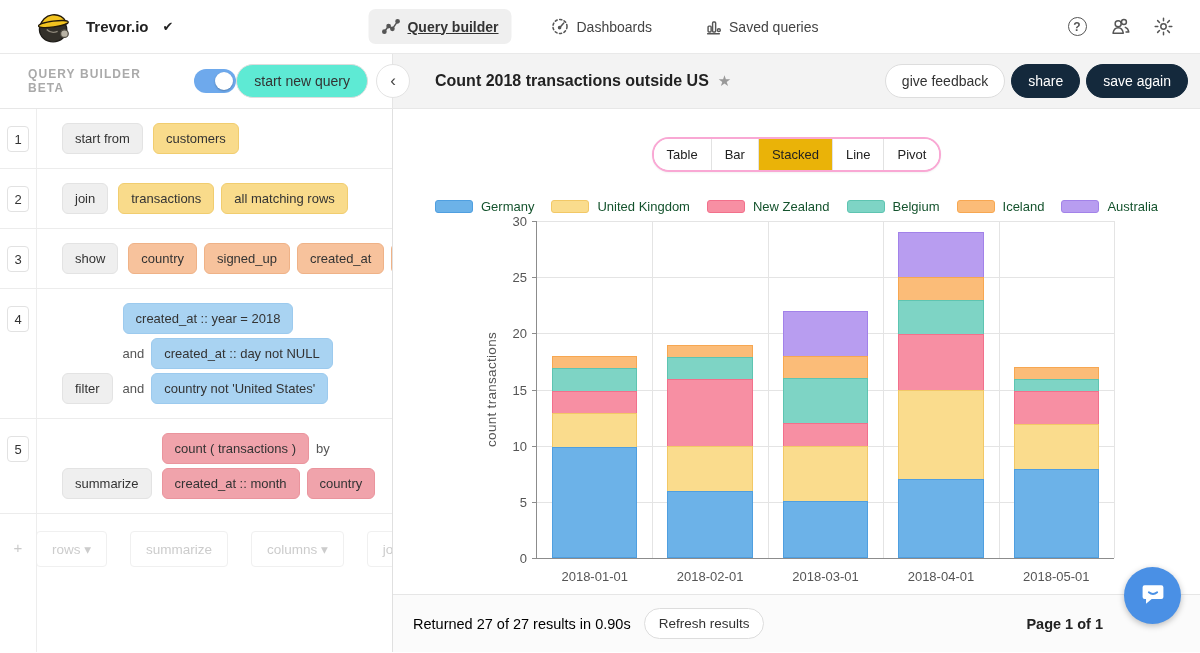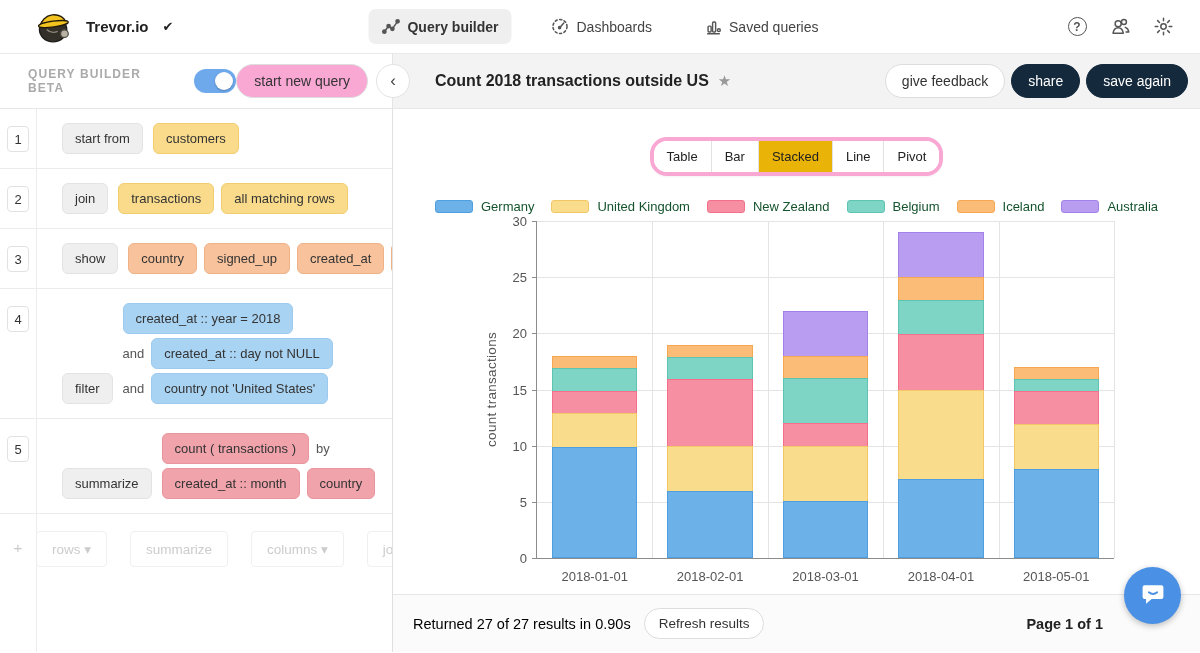--- a/index.html
+++ b/index.html
@@ -7,31 +7,31 @@
   body { font-family:"Liberation Sans", sans-serif; background:#fff; color:#333; overflow:hidden; }
   .app { position:relative; width:1200px; height:641px; background:#fff; }
 
   
   .topnav { height:54px; display:flex; align-items:center; border-bottom:1px solid #e9e9e9; background:#fff; position:relative; }
   .brand { display:flex; align-items:center; gap:12px; margin-left:34px; }
   .brand-name { font-size:15px; font-weight:700; color:#222; }
   .brand-check { font-size:13px; color:#222; margin-left:2px; font-family:"DejaVu Sans", sans-serif; }
   .main-tabs { position:absolute; left:50%; top:0; height:100%; transform:translateX(-50%); display:flex; align-items:center; gap:26px; }
   .main-tab { display:flex; align-items:center; gap:7px; font-size:14px; color:#444; padding:9px 13px; border-radius:7px; cursor:pointer; white-space:nowrap; }
-  .main-tab.active { background:#efefef; color:#333; font-weight:600; }
+  .main-tab.active { background:#efefef; color:#333; font-weight:600;text-decoration:underline; }
   .nav-icons { margin-left:auto; margin-right:26px; display:flex; align-items:center; gap:21px; }
   .nav-ic { width:22px; height:22px; display:flex; align-items:center; justify-content:center; cursor:pointer; }
 
   
   .subheader { height:55px; display:flex; }
   .sub-left { width:393px; background:#fff; border-bottom:1px solid #e7e7e7; border-right:1px solid #e5e5e5; display:flex; align-items:center; padding-left:28px; }
   .beta-label { font-size:12px; font-weight:700; letter-spacing:1.1px; color:#aaa; }
   .toggle { width:42px; height:24px; border-radius:12px; background:#6ea9ec; position:relative; margin-left:14px; cursor:pointer; flex:none; }
   .toggle .knob { position:absolute; top:3px; right:3px; width:18px; height:18px; border-radius:50%; background:#fff; box-shadow:0 1px 2px rgba(0,0,0,.25); }
-  .start-new { margin-left:auto; margin-right:24px; background:#f9a8d4; border:1px solid #ddd; border-radius:18px; padding:8px 17px; font-size:14px; color:#333; cursor:pointer; white-space:nowrap; font-family:inherit; }
+  .start-new { margin-left:auto; margin-right:24px; background:#5eead4; border:1px solid #ddd; border-radius:18px; padding:8px 17px; font-size:14px; color:#333; cursor:pointer; white-space:nowrap; font-family:inherit; }
   .sub-right { flex:1; background:#f3f3f3; border-bottom:1px solid #e7e7e7; display:flex; align-items:center; position:relative; }
   .back-circle { width:34px; height:34px; border-radius:50%; background:#fff; border:1px solid #e3e3e3; display:flex; align-items:center; justify-content:center; font-size:17px; color:#444; margin-left:-17px; cursor:pointer; flex:none; z-index:2; }
   .q-title { font-size:16px; font-weight:700; color:#222; margin-left:25px; white-space:nowrap; }
   .q-star { font-size:15px; color:#999; margin-left:9px; cursor:pointer; }
   .sub-actions { margin-left:auto; margin-right:12px; display:flex; align-items:center; gap:6px; }
   .btn-ghost { background:#fff; border:1px solid #ddd; border-radius:18px; padding:8px 16px; font-size:14px; color:#333; cursor:pointer; font-family:inherit; white-space:nowrap; }
   .btn-dark { background:#14293c; border:1px solid #14293c; border-radius:18px; padding:8px 16px; font-size:14px; color:#fff; cursor:pointer; font-family:inherit; white-space:nowrap; }
 
   
   .content { display:flex; height:543px; }
@@ -53,21 +53,21 @@
   .pill.pink   { background:#f0a3ab; border-color:#ea949d; }
   .plain-tok { font-size:13px; color:#555; padding:7px 0; white-space:nowrap; }
   .ghost-row { display:flex; padding:17px 8px 14px 0; }
   .ghost-plus { width:36px; flex:none; text-align:center; color:#c9c9c9; font-size:15px; padding-top:8px; }
   .ghost-btns { display:flex; gap:23px; }
   .ghost-btn { background:#fff; border:1px solid #f0f0f0; border-radius:4px; padding:9px 15px; font-size:13.5px; color:#ccc; cursor:pointer; font-family:inherit; white-space:nowrap; }
 
   
   .viz { flex:1; position:relative; background:#fff; }
   .vtabs-wrap { position:absolute; top:28px; left:0; right:0; display:flex; justify-content:center; }
-  .vtabs { display:inline-flex; border:4px solid #f9a8d4; border-radius:17px; overflow:hidden; background:#fff; box-shadow:0 1px 2px rgba(0,0,0,.05); }
+  .vtabs { display:inline-flex; border:2px solid #f9a8d4; border-radius:17px; overflow:hidden; background:#fff; box-shadow:0 1px 2px rgba(0,0,0,.05); }
   .vtab { padding:8px 13px; font-size:13px; color:#222; border-right:1px solid #e2e2e2; cursor:pointer; background:#fff; white-space:nowrap; }
   .vtab:last-child { border-right:none; }
   .vtab.active { background:#eab308; }
 
   .legend { position:absolute; top:90px; left:0; right:0; display:flex; justify-content:center; align-items:center; gap:17px; }
   .leg-item { display:flex; align-items:center; gap:8px; }
   .leg-sw { width:38px; height:13px; border-radius:3px; border:1px solid rgba(0,0,0,.15); }
   .leg-label { font-size:13px; color:#14532d; white-space:nowrap; }
 
   .plot { position:absolute; left:143px; top:112px; width:578px; height:338px; border-left:1px solid #8c8c8c; border-bottom:1px solid #8c8c8c; }

